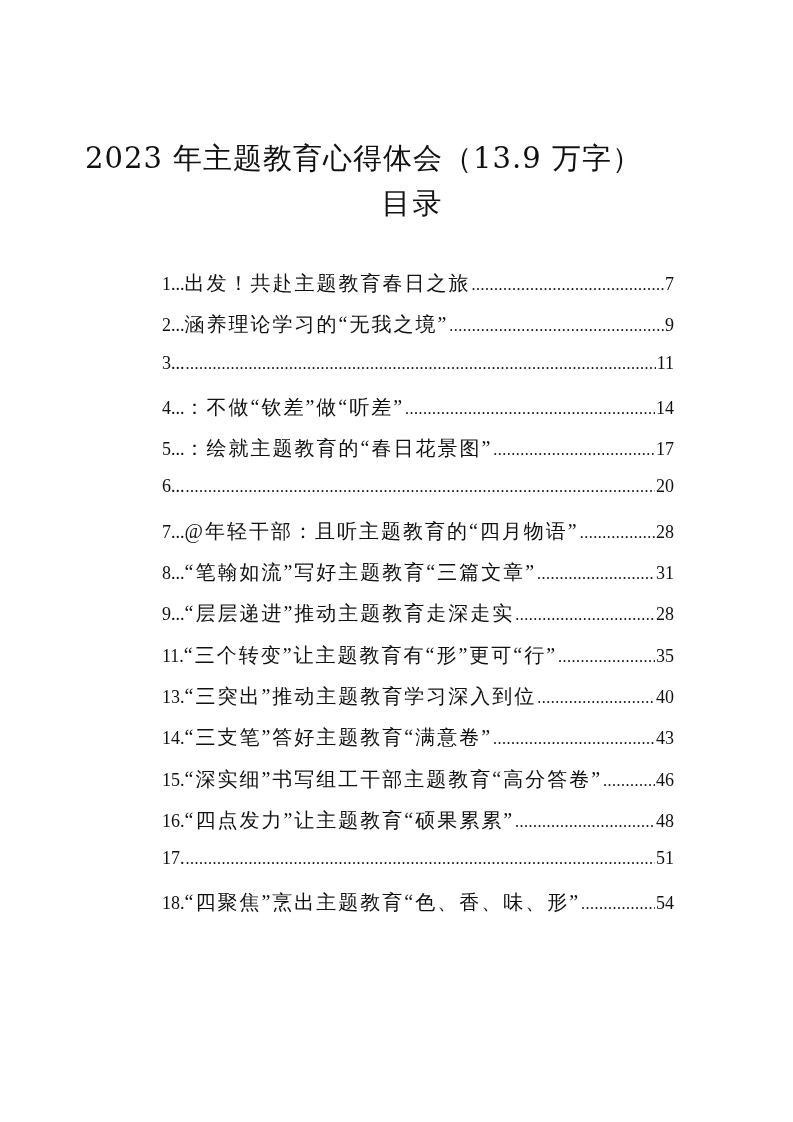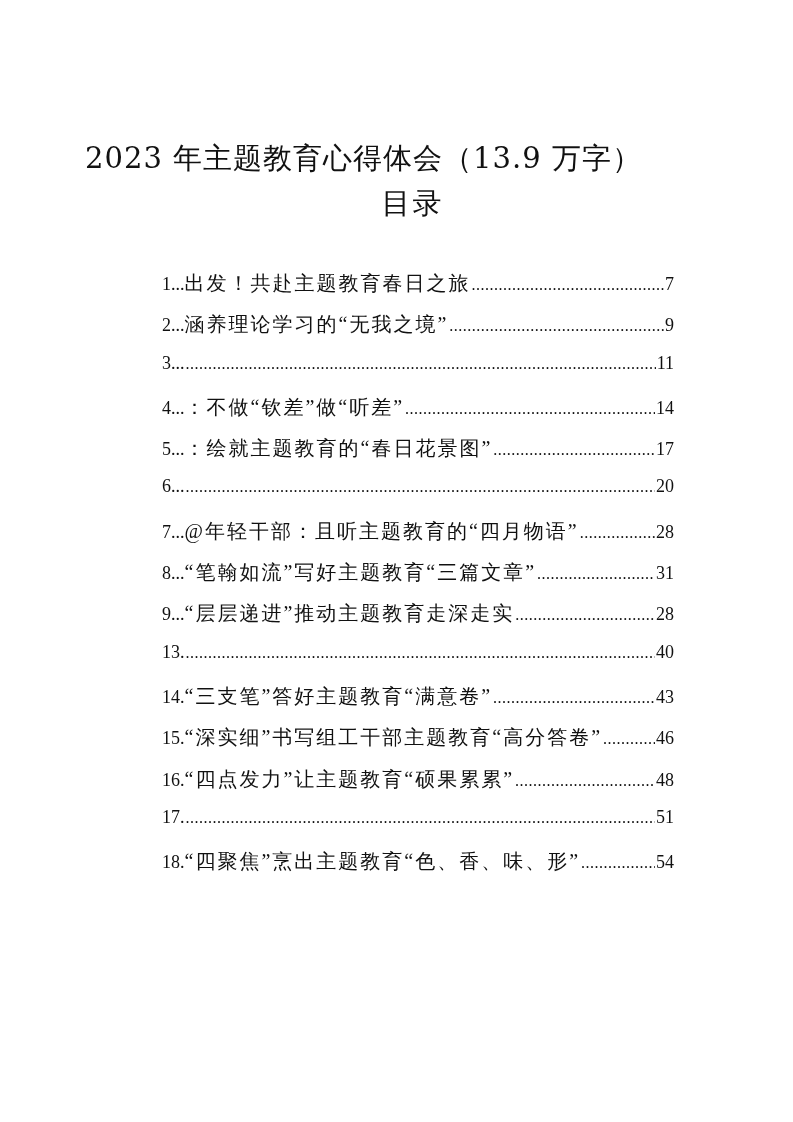--- a/index.html
+++ b/index.html
@@ -70,21 +70,28 @@
       <span class="toc-dots"></span>
       <span class="toc-page">31</span>
     </div>
   <div class="toc-row">
       <span class="toc-num">9...</span>
       <span class="toc-text">“层层递进”推动主题教育走深走实</span>
       <span class="toc-dots"></span>
       <span class="toc-page">28</span>
     </div>
   <div class="toc-row">
+      <span class="toc-num">11.</span>
+      <span class="toc-text">“三个转变”让主题教育有“形”更可“行”</span>
+      <span class="toc-dots"></span>
+      <span class="toc-page">35</span>
+    </div>
+  <div class="toc-row">
       <span class="toc-num">13.</span>
+      <span class="toc-text">“三突出”推动主题教育学习深入到位</span>
       <span class="toc-dots"></span>
       <span class="toc-page">40</span>
     </div>
   <div class="toc-row">
       <span class="toc-num">14.</span>
       <span class="toc-text">“三支笔”答好主题教育“满意卷”</span>
       <span class="toc-dots"></span>
       <span class="toc-page">43</span>
     </div>
   <div class="toc-row">

